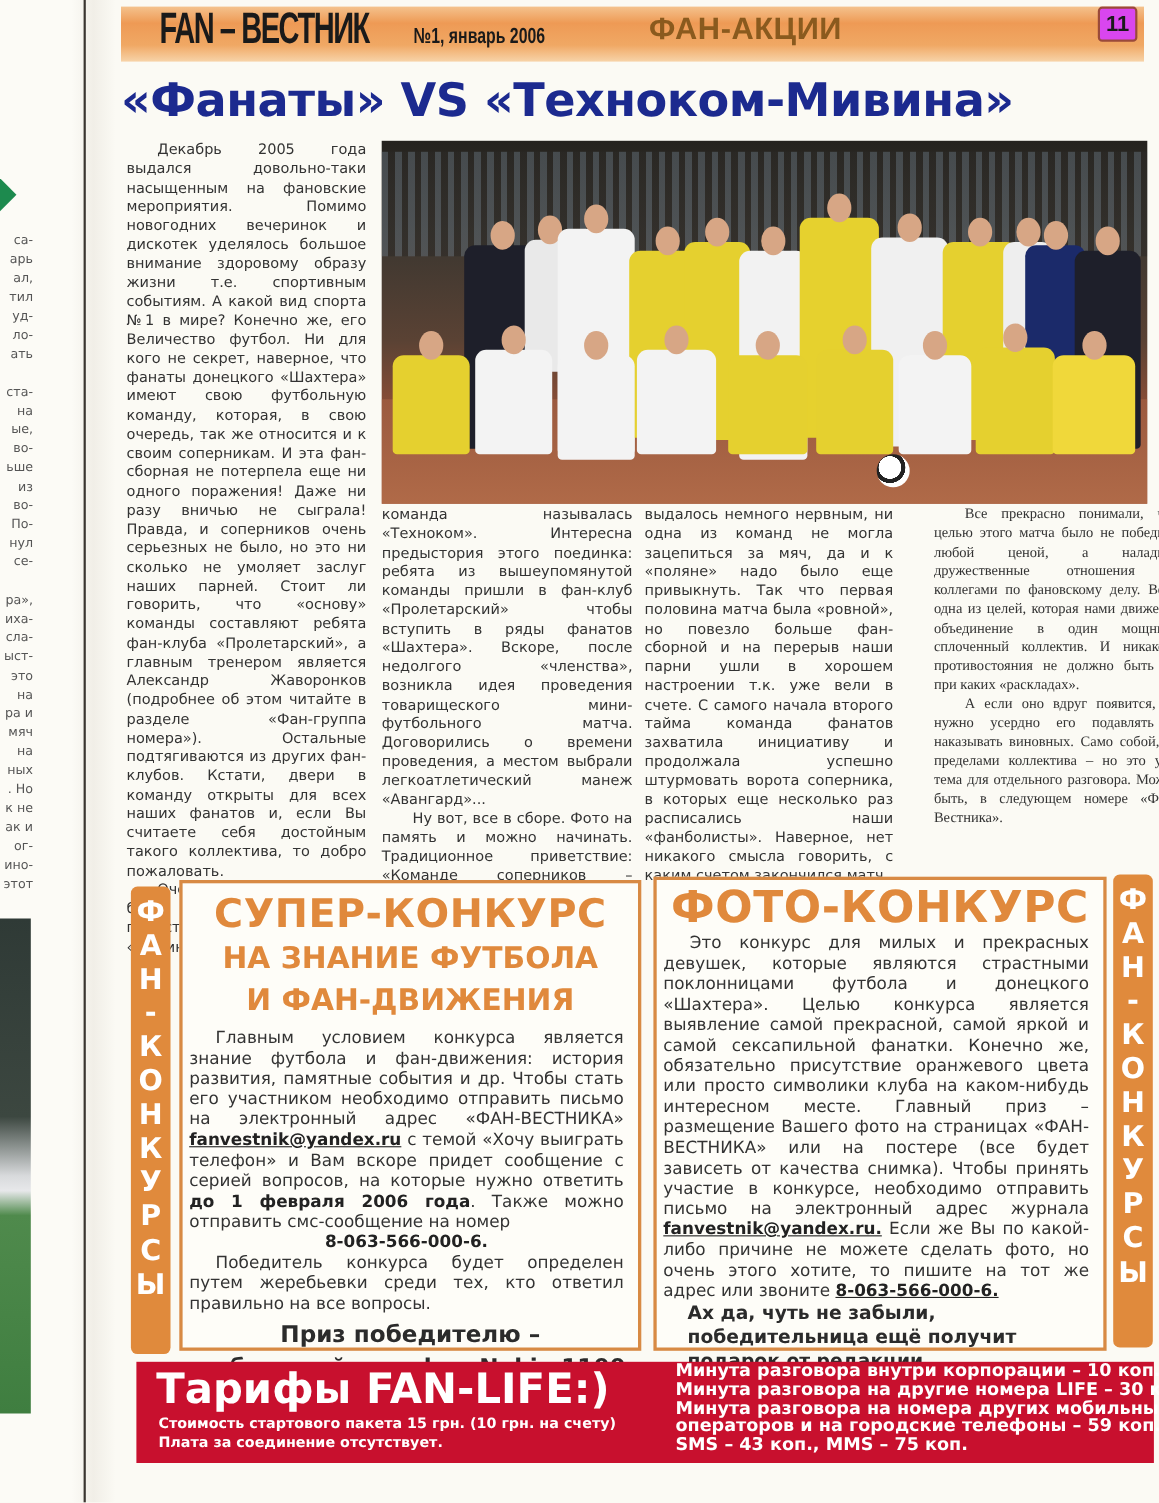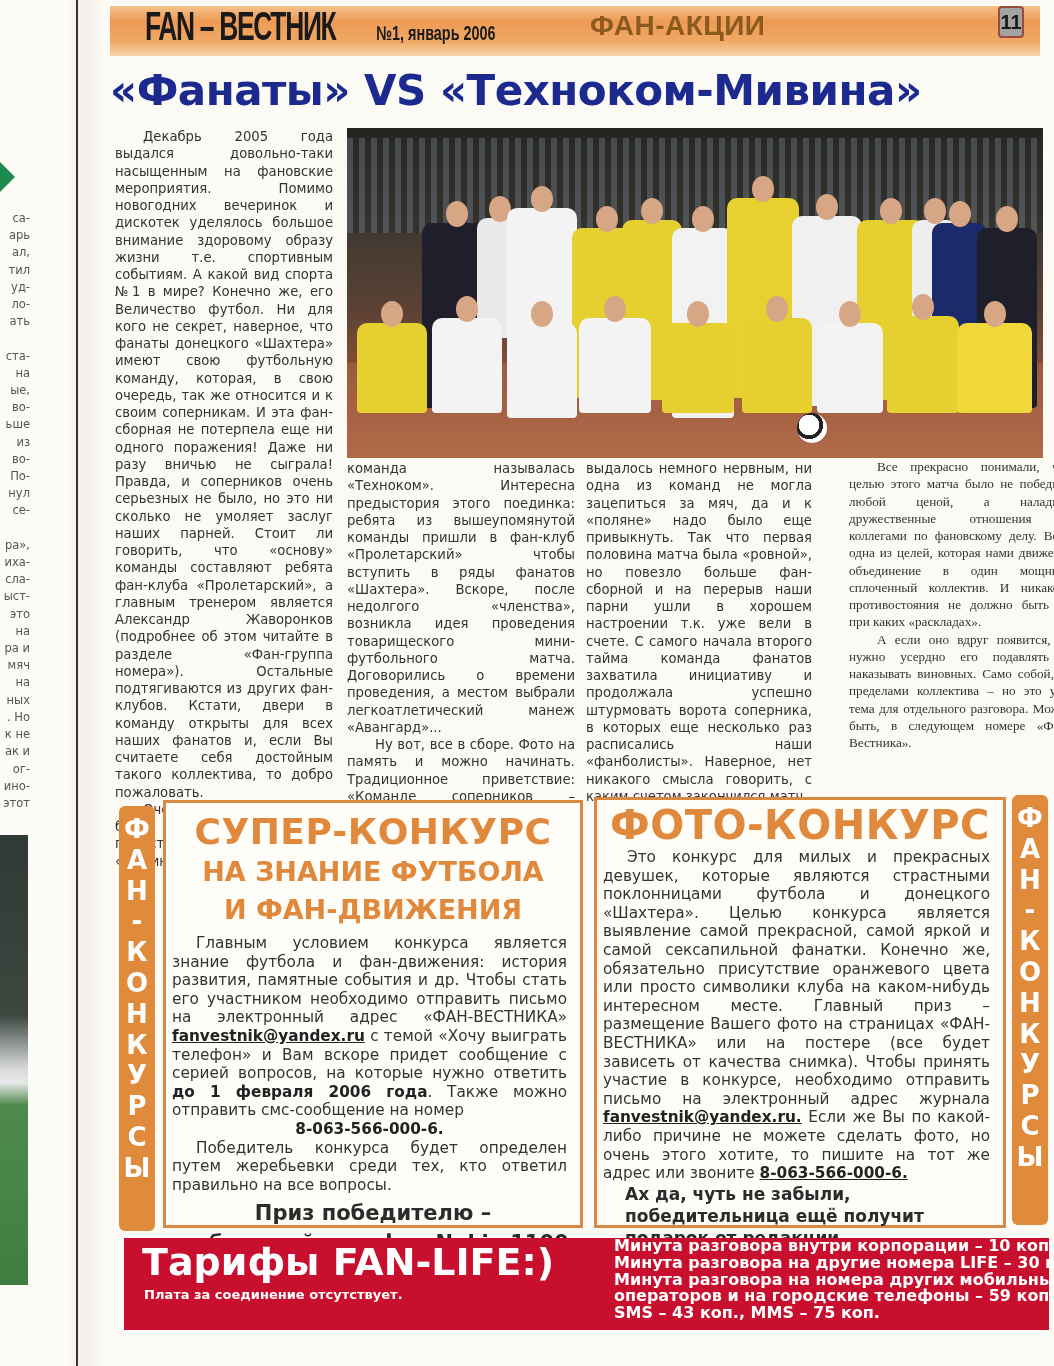--- a/index.html
+++ b/index.html
@@ -15,21 +15,21 @@
      background: linear-gradient(to bottom, #2f3a36 0%, #3c4740 40%, #d8dadc 52%, #e7e8ea 55%, #4f8a4c 60%, #3f7e40 100%); }
   .gutter { position: absolute; left: 76px; top: 0; width: 2px; height: 1366px; background: #3a3530; }
   .gutter-shadow { position: absolute; left: 65px; top: 0; width: 40px; height: 1366px; background: linear-gradient(to right, rgba(0,0,0,0) 0%, rgba(120,100,80,0.08) 50%, rgba(0,0,0,0) 100%); }
 
   
   .header-band { position: absolute; left: 110px; top: 6px; width: 930px; height: 50px;
      background: linear-gradient(to bottom, #f4c28d 0%, #ee9a55 30%, #f0a864 70%, #f7d3a8 100%); }
   .mast { position: absolute; left: 145px; top: 4px; font-family: "Liberation Sans", sans-serif; font-weight: 700; font-size: 40px; letter-spacing: -2px; transform: scaleX(0.66); transform-origin: left top; color: #1a1a1a; }
   .issue { position: absolute; left: 376px; top: 22px; font-family: "Liberation Sans", sans-serif; font-weight: 700; font-size: 20px; transform: scaleX(0.72); transform-origin: left top; color: #1a1a1a; }
   .section { position: absolute; left: 590px; top: 10px; font-family: Liberation Sans, sans-serif; font-weight: 700; font-size: 28px; color: #8a5a1e; letter-spacing: 0.5px; }
-  .page-num { position: absolute; left: 998px; top: 6px; width: 26px; height: 32px; border: 2px solid #9a4a3a; border-radius: 4px; background: #a3a3a3; font-family: "Liberation Sans", sans-serif; font-weight: 700; font-size: 20px; text-align: center; line-height: 28px; color: #1a1a1a; }
+  .page-num { position: absolute; left: 998px; top: 6px; width: 36px; height: 32px; border: 2px solid #9a4a3a; border-radius: 4px; background: #d946ef; font-family: "Liberation Sans", sans-serif; font-weight: 700; font-size: 20px; text-align: center; line-height: 28px; color: #1a1a1a; }
 
   .headline { position: absolute; left: 110px; top: 66px; width: 944px; text-align: left; font-family: "DejaVu Sans", sans-serif; font-weight: 700; font-size: 42px; color: #1c2a8f; letter-spacing: -0.5px; white-space: nowrap; }
 
   
   .col { position: absolute; font-family: "DejaVu Sans", sans-serif; font-size: 13.2px; line-height: 17.25px; color: #333; text-align: justify; }
   .col p { margin: 0; }
   .col p.indent { text-indent: 28px; }
   .col-1 { left: 115px; top: 128px; width: 218px; }
   .col-2 { left: 347px; top: 460px; width: 228px; }
   .col-3 { left: 586px; top: 460px; width: 226px; }
@@ -266,20 +266,21 @@
       <span>Это конкурс для милых и прекрасных девушек, которые являются страстными поклонницами футбола и донецкого «Шахтера». Целью конкурса является выявление самой прекрасной, самой яркой и самой сексапильной фанатки. Конечно же, обязательно присутствие оранжевого цвета или просто символики клуба на каком-нибудь интересном месте. Главный приз – размещение Вашего фото на страницах «ФАН-ВЕСТНИКА» или на постере (все будет зависеть от качества снимка). Чтобы принять участие в конкурсе, необходимо отправить письмо на электронный адрес журнала </span><span class="u">fanvestnik@yandex.ru.</span><span> Если же Вы по какой-либо причине не можете сделать фото, но очень этого хотите, то пишите на тот же адрес или звоните </span><span class="u">8-063-566-000-6.</span>
     </p>
     <p class="photo-bold" style="text-indent:0;padding-left:22px;text-align:left;">Ах да, чуть не забыли, победительница ещё получит подарок от редакции...</p>
     <p class="indent">С нетерпением ждем Ваших фото.</p>
   </div>
 </div>
 
 <div class="tariff">
   <div class="tariff-title">Тарифы FAN-LIFE:)</div>
   <div class="tariff-sub">
+    <div>Стоимость стартового пакета 15 грн. (10 грн. на счету)</div>
     <div>Плата за соединение отсутствует.</div>
   </div>
   <div class="tariff-rates">
     <div>Минута разговора внутри корпорации – 10 коп.</div>
     <div>Минута разговора на другие номера LIFE – 30 коп.</div>
     <div>Минута разговора на номера других мобильных</div>
     <div>операторов и на городские телефоны – 59 коп.</div>
     <div>SMS – 43 коп., MMS – 75 коп.</div>
   </div>
 </div>

